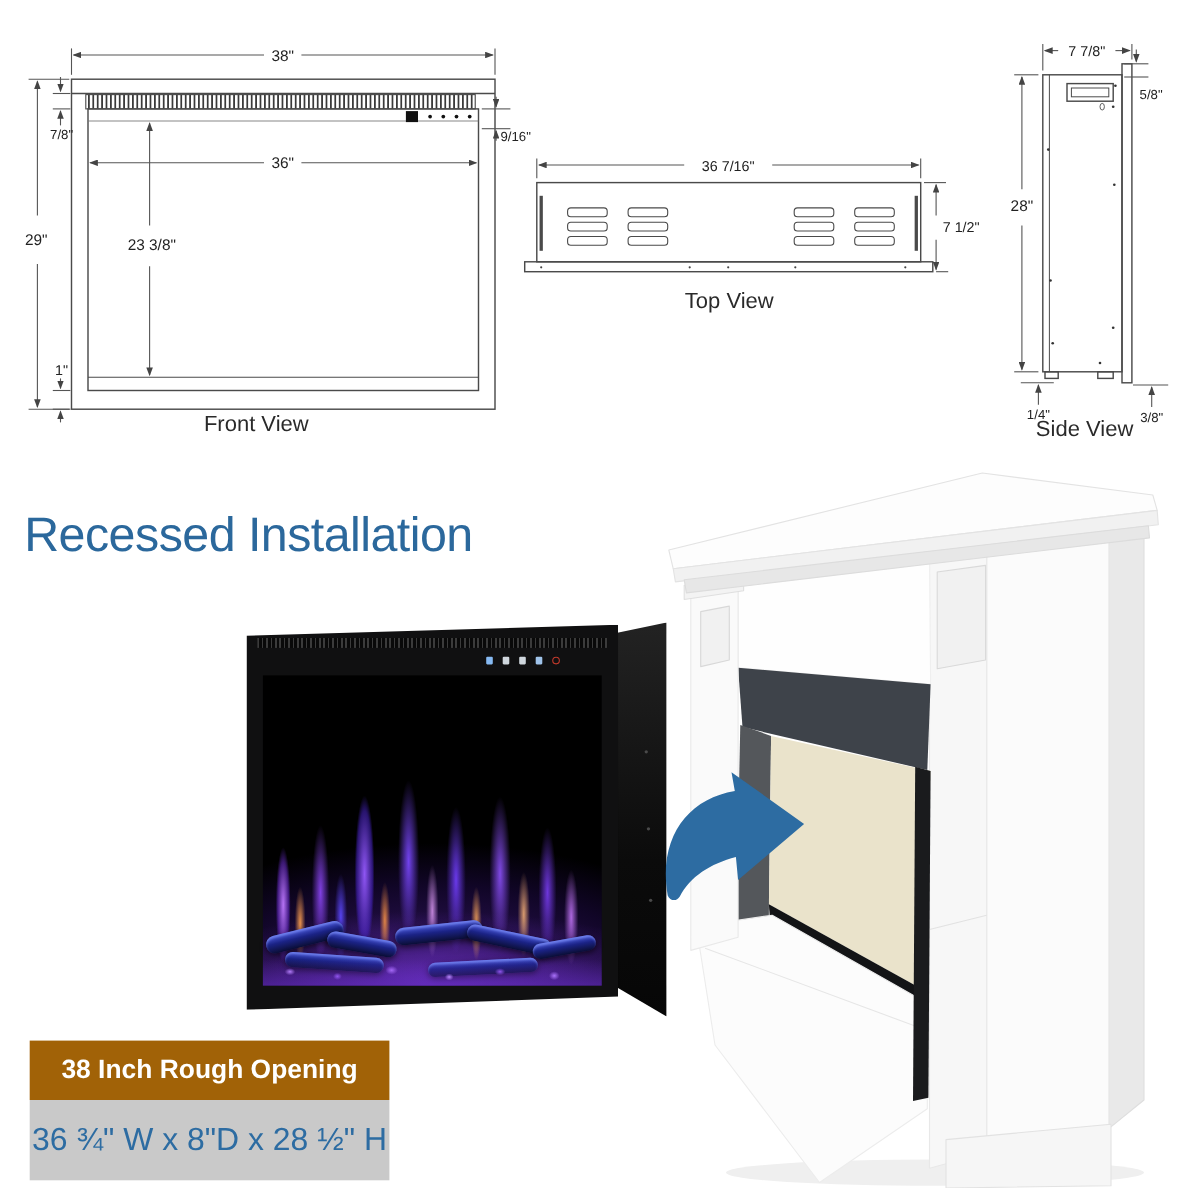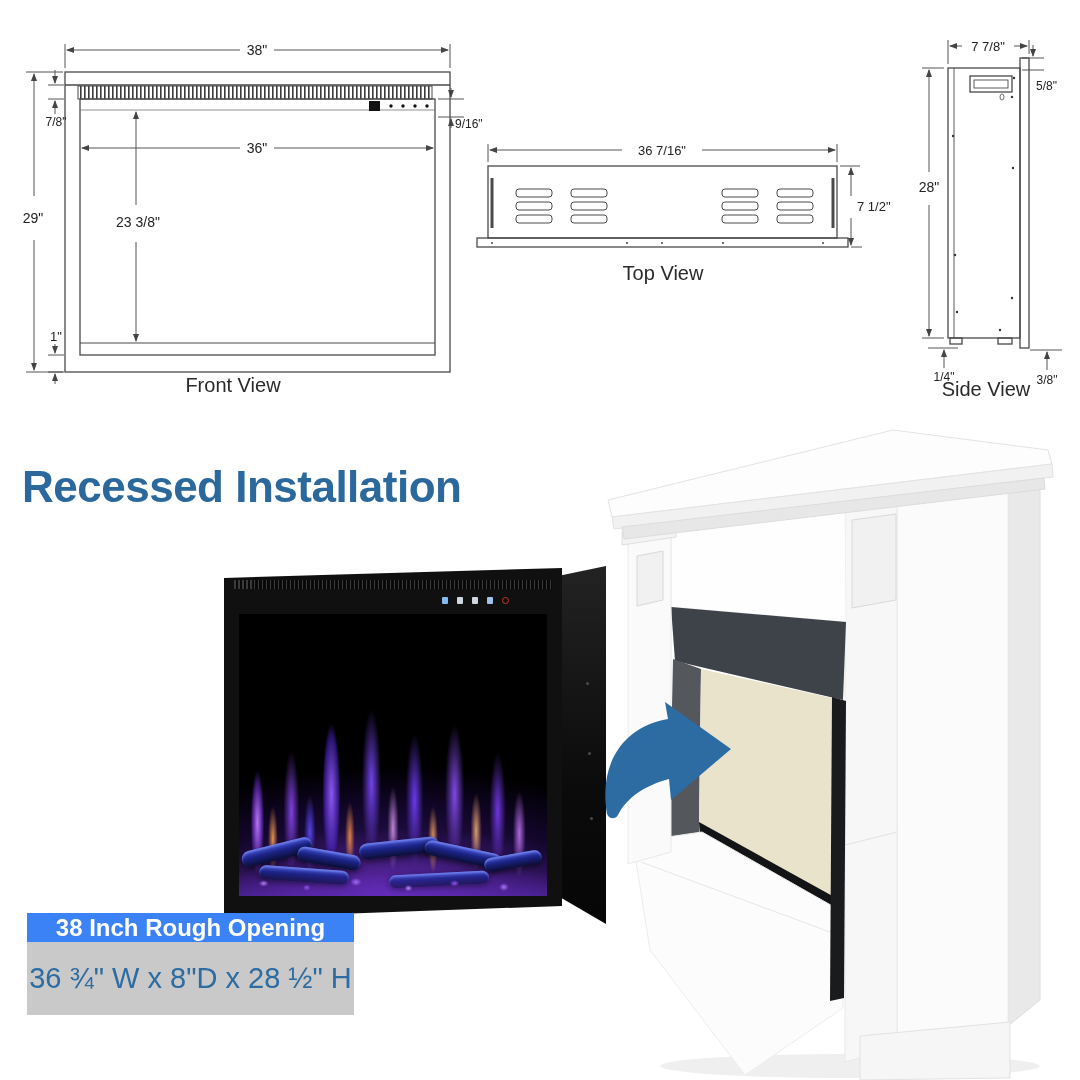--- a/index.html
+++ b/index.html
@@ -5,27 +5,27 @@
   html,body{margin:0;padding:0;background:#ffffff;}
   #canvas{position:relative;width:1080px;height:1080px;background:#ffffff;overflow:hidden;
           font-family:"Liberation Sans", sans-serif;}
   svg text{font-family:"Liberation Sans", sans-serif;fill:#222;}
   .dimtext{font-size:13px;}
   .dimtext-lg{font-size:14px;}
   .dimtext-sm{font-size:12px;}
   .viewlabel{font-size:20px;fill:#2a2a2a;}
 
   
-  #heading{position:absolute;left:22px;top:462px;font-size:44px;font-weight:bold;
+  #heading{position:absolute;left:22px;top:462px;font-size:44px;font-weight:normal;
            color:#2b689c;letter-spacing:-0.5px;}
 
   
   #banner{position:absolute;left:27px;top:913px;width:327px;}
-  #banner .bar-title{height:29px;background:#3b82f6;color:#ffffff;display:flex;
-    align-items:center;justify-content:center;font-size:24px;font-weight:bold;}
+  #banner .bar-title{height:54px;background:#a16207;color:#ffffff;display:flex;
+    align-items:center;justify-content:center;font-size:24px;font-weight:bold;margin-top:33px;}
   #banner .bar-body{height:73px;background:#c9c9c9;color:#2d6ca2;display:flex;
     align-items:center;justify-content:center;font-size:29px;}
 
   
   #insert{position:absolute;left:224px;top:562px;width:390px;height:372px;}
   #insert .side{position:absolute;left:334px;top:0;width:52px;height:368px;
     background:linear-gradient(180deg,#232323,#0b0b0b 60%,#060606);
     clip-path:polygon(0 14px,48px 4px,48px 362px,0 334px);}
   #insert .side .screw{position:absolute;width:3px;height:3px;border-radius:50%;background:#4a4a4a;}
   #insert .front{position:absolute;left:0;top:6px;width:338px;height:352px;background:#101011;

